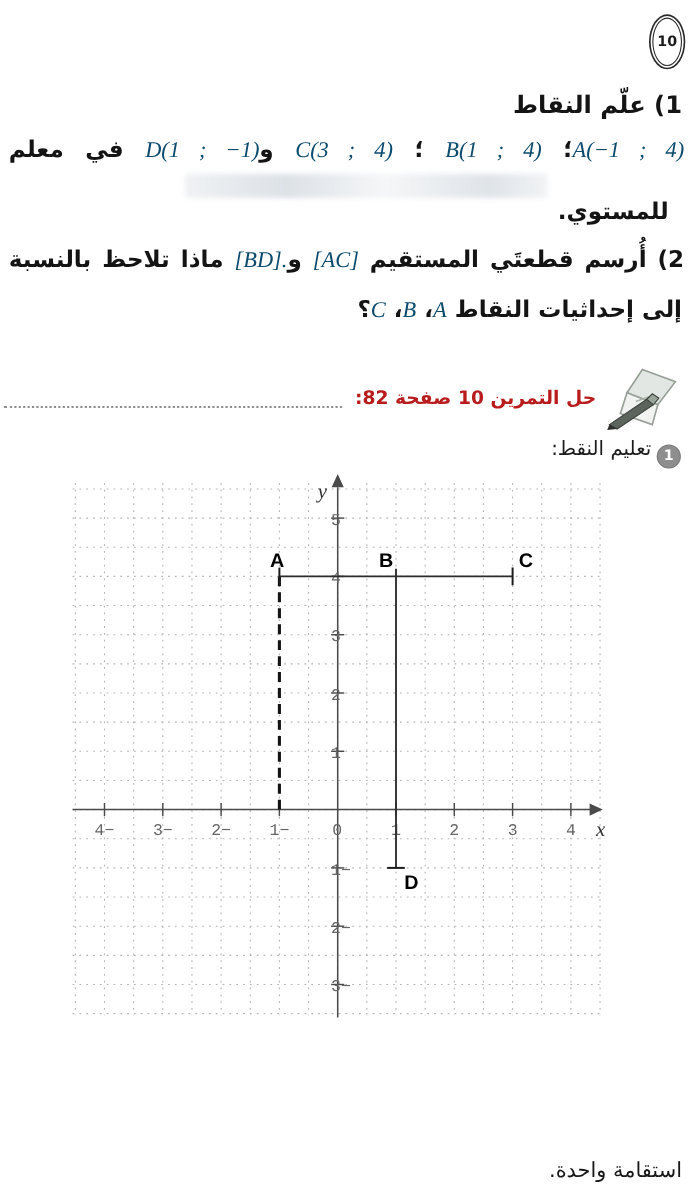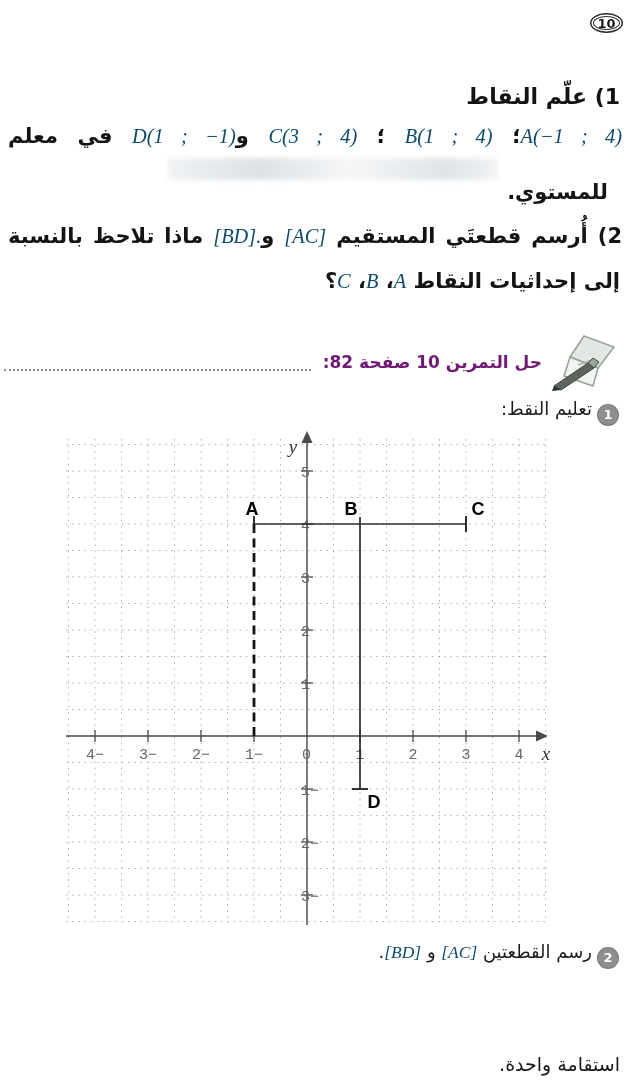--- a/index.html
+++ b/index.html
@@ -6,21 +6,21 @@
   html,body{margin:0;padding:0}
   body{width:630px;height:1089px;background:#fff}
   .page{position:relative;width:630px;height:1089px;background:#fff;overflow:hidden;
         direction:rtl;font-family:"DejaVu Sans",sans-serif;color:#121212}
   .abs{position:absolute;margin:0}
 
   
   .title-row{top:16px;right:10px;display:flex;align-items:center;gap:10px;
              font-size:23px;font-weight:bold;color:#141414}
   .badge10{display:inline-flex;align-items:center;justify-content:center;flex:0 0 auto;
-           width:27px;height:14px;border:1.5px solid #2a2a2a;border-radius:50%;
+           width:27px;height:44px;border:1.5px solid #2a2a2a;border-radius:50%;
            box-shadow:0 0 0 1.5px #fff,0 0 0 3px #2a2a2a;background:#fff;
            font-size:13px;font-weight:bold;color:#1a1a1a}
   .q{font-size:21px;font-weight:bold;line-height:1.5;color:#141414}
   .q1{top:80px;right:10px;font-size:22px}
   .coords{top:121px;right:8px;left:8px}
   .l2{top:177px;right:22px}
   .q2a{top:221px;right:8px;left:8px}
   .q2b{top:266px;right:10px}
   .just{text-align:justify;text-align-last:justify}
   .math{font-family:"Liberation Serif","DejaVu Serif",serif;font-style:italic;
@@ -28,21 +28,21 @@
 
   
   .watermark{top:158px;left:168px;width:330px;height:22px;border-radius:3px;filter:blur(2.5px);
      background:linear-gradient(90deg,rgba(160,172,184,.16),rgba(140,158,175,.30) 28%,
         rgba(160,172,184,.10) 55%,rgba(140,158,175,.28) 84%,rgba(160,172,184,.14))}
 
   
   .solrow{top:330px;right:0;left:0;display:flex;align-items:center;gap:6px;height:64px}
   .penicon{flex:0 0 auto;margin-right:8px}
   .penicon svg{width:74px;height:60px;display:block}
-  .solhdr{font-size:17px;font-weight:bold;color:#701a75;white-space:nowrap}
+  .solhdr{font-size:17px;font-weight:bold;color:#b91c1c;white-space:nowrap}
   .dotfill{flex:1;height:0;border-bottom:2px dotted #8f8f8f;margin:16px 6px 0 4px}
 
   
   .step{font-size:18px;color:#1c1c1c;font-weight:500}
   .s1{top:398px;right:12px}
   .s2{top:941px;right:12px}
   .nbadge{display:inline-flex;align-items:center;justify-content:center;
           width:20px;height:20px;border-radius:50%;background:#8e8e8e;color:#fff;
           font-size:13px;font-weight:bold;box-shadow:0 0 0 1px #7a7a7a;
           vertical-align:-4px;margin-left:6px}
@@ -184,18 +184,17 @@
       <line x1="298" y1="92" x2="298" y2="364" class="seg"></line>
       <line x1="192" y1="91" x2="192" y2="107" class="ptick"></line>
       <text x="190" y="90" class="pointlabel" text-anchor="middle">A</text>
       <text x="289" y="90" class="pointlabel" text-anchor="middle">B</text>
       <line x1="404" y1="91" x2="404" y2="107" class="ptick"></line>
       <text x="416" y="90" class="pointlabel" text-anchor="middle">C</text>
       <line x1="290" y1="364" x2="306" y2="364" class="ptick"></line>
       <text x="312" y="383" class="pointlabel" text-anchor="middle">D</text>
     </svg>
 
-  <p class="abs step s2"><span class="nbadge">2</span><span>رسم القطعتين</span> <span class="math">[AC]</span> <span>و</span> <span class="math">[BD]</span><span>.</span></p>
 
 
   <p class="abs obs o2">استقامة واحدة.</p>
 
 </div>
 
 </body></html>

